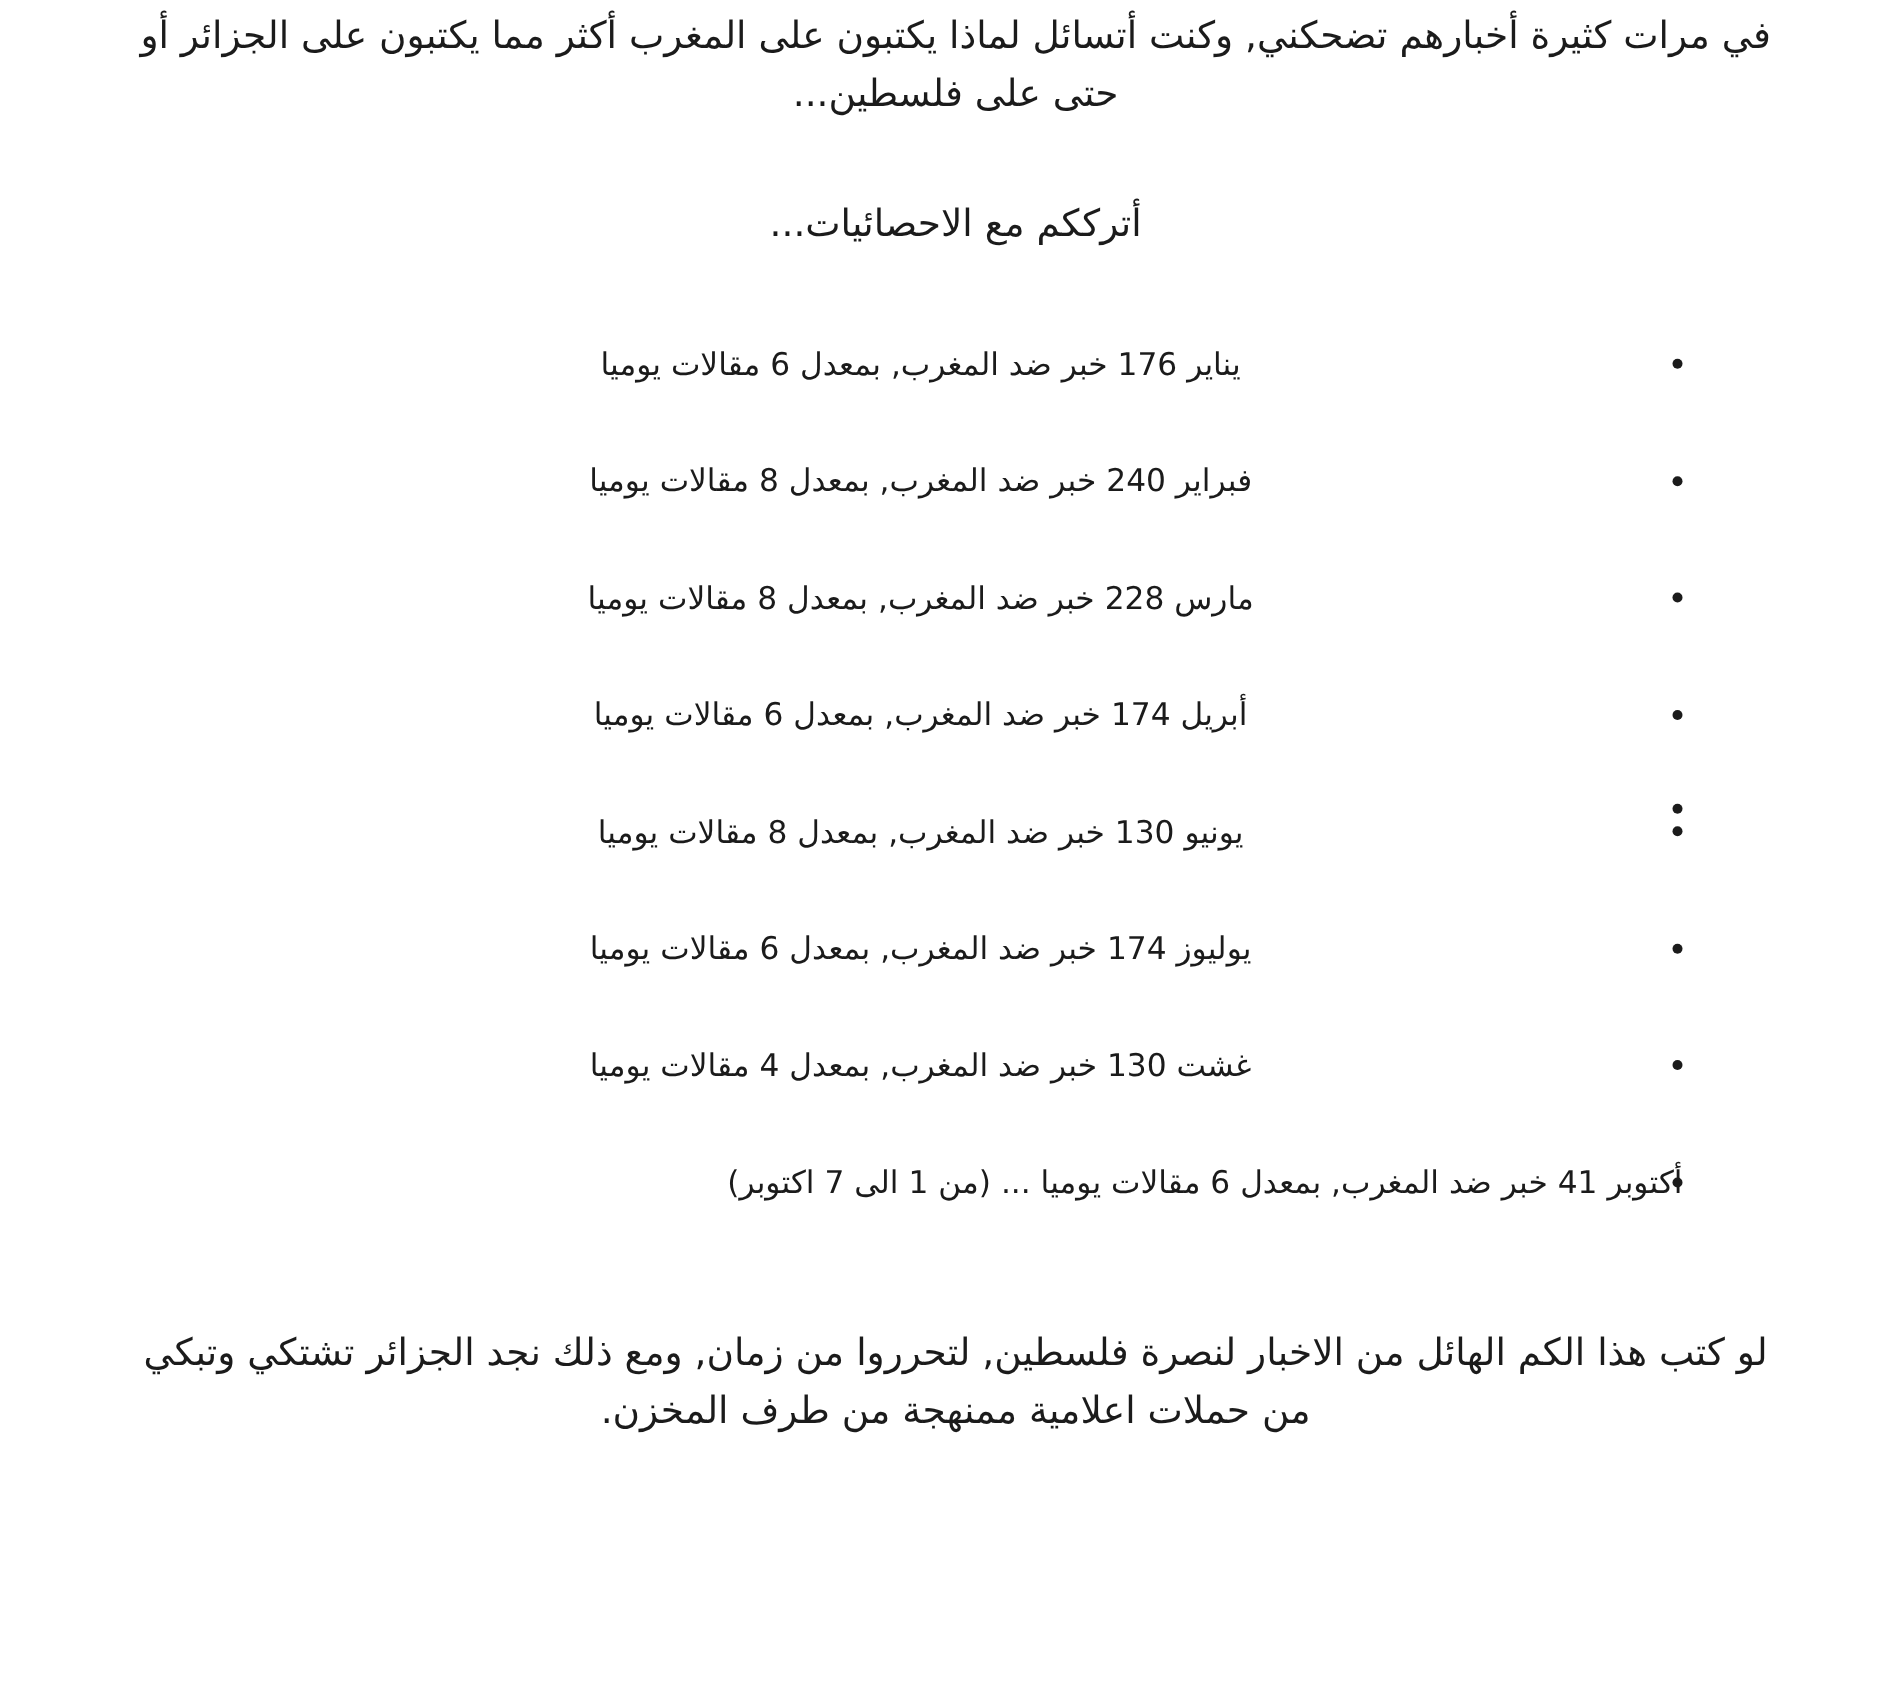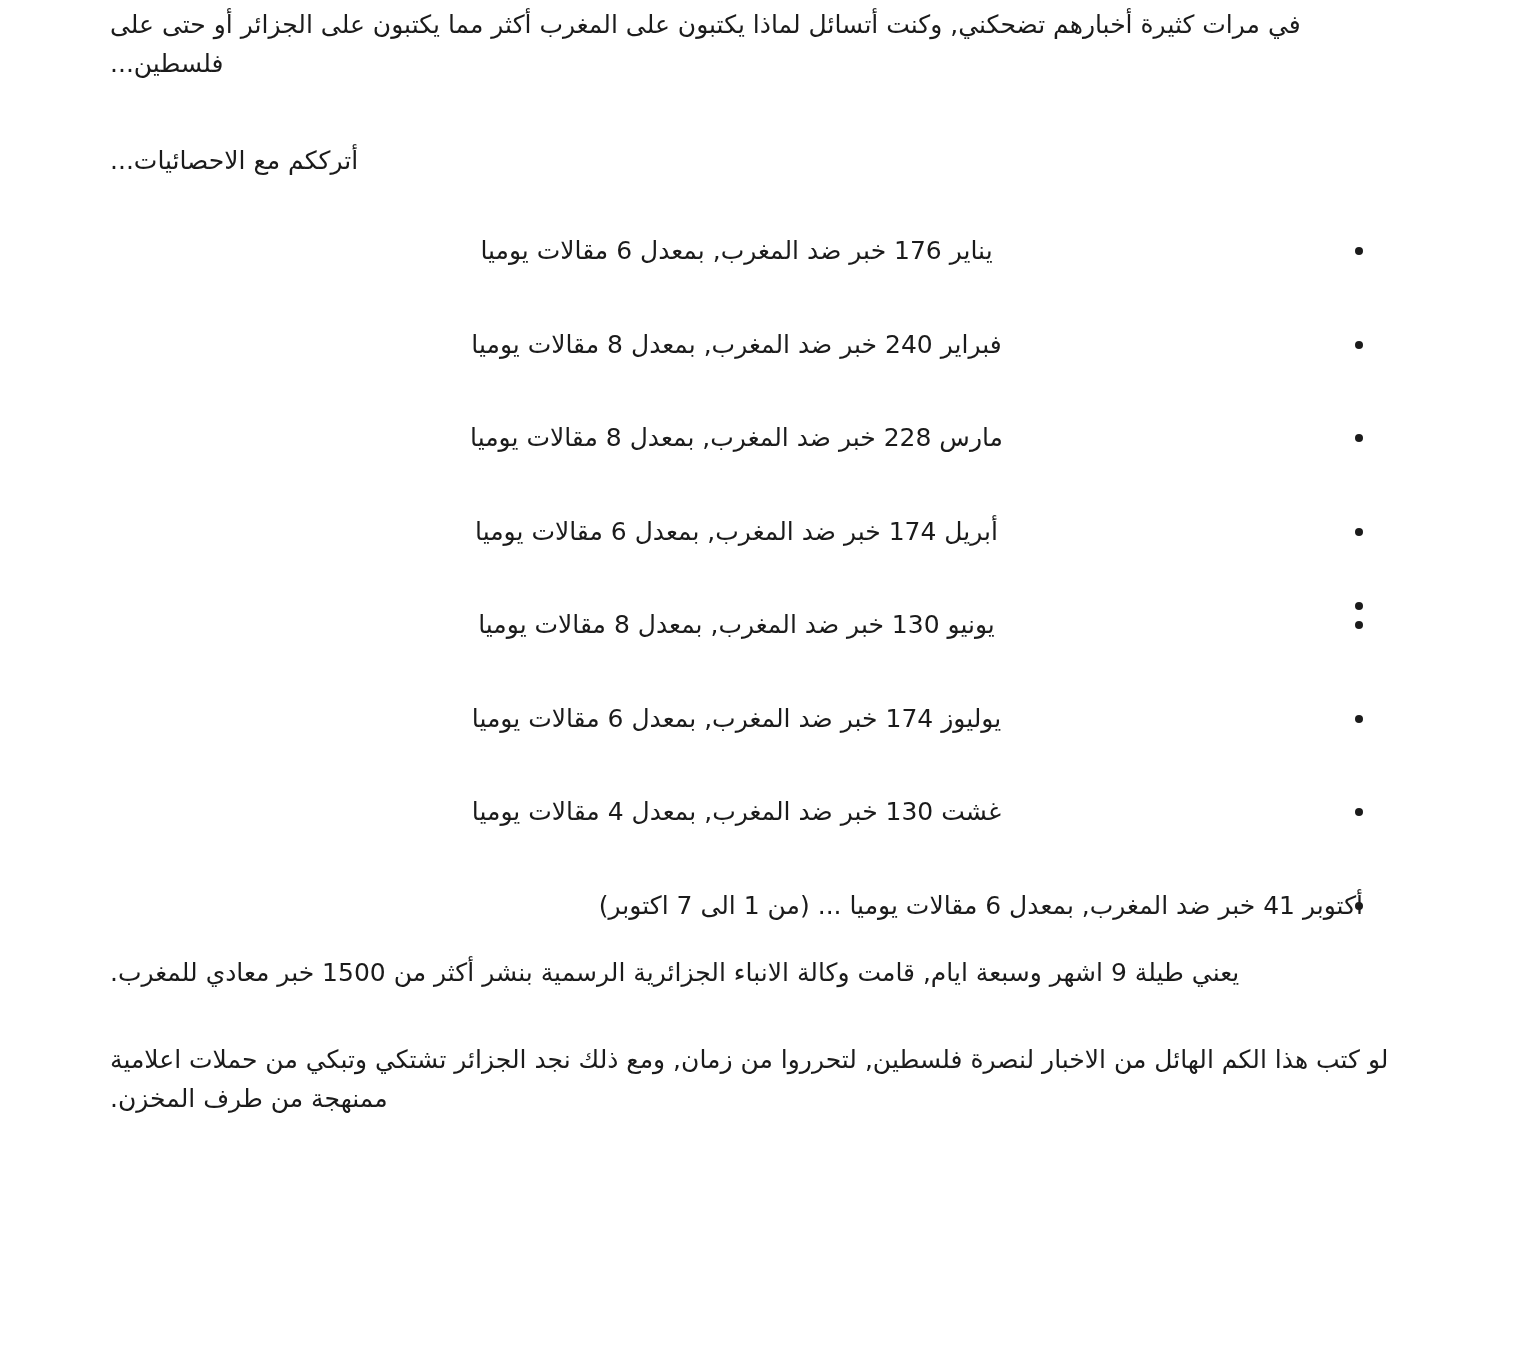--- a/index.html
+++ b/index.html
@@ -14,34 +14,34 @@
     color: #1b1b1b;
     direction: rtl;
   }
   .page {
     box-sizing: border-box;
     width: 1514px;
     padding: 0 95px 0 110px;
   }
   p.para {
     margin: 0;
-    font-size: 25px;
+    font-size: 30px;
     line-height: 1.55;
-    text-align: left;
+    text-align: center;
   }
   .intro {
     padding-top: 6px;
   }
   .spacer-sm { height: 58px; }
   .spacer-list-top { height: 52px; }
   .spacer-list-bottom { height: 30px; }
   .spacer-closing { height: 48px; }
 
   ul.stats {
-    margin: 0;
+    margin: 17px;
     padding: 0 56px 0 0;
     list-style: none;
   }
   ul.stats li {
     position: relative;
     font-size: 25px;
     line-height: 1.5;
     text-align: center;
     padding: 0;
     margin: 0 0 56px 0;
@@ -89,20 +89,19 @@
     <li><span class="bullet"></span><span>أبريل 174 خبر ضد المغرب, بمعدل 6 مقالات يوميا</span></li>
     <li><span class="bullet"></span></li>
     <li><span class="bullet"></span><span>يونيو 130 خبر ضد المغرب, بمعدل 8 مقالات يوميا</span></li>
     <li><span class="bullet"></span><span>يوليوز 174 خبر ضد المغرب, بمعدل 6 مقالات يوميا</span></li>
     <li><span class="bullet"></span><span>غشت 130 خبر ضد المغرب, بمعدل 4 مقالات يوميا</span></li>
     <li><span class="bullet"></span><span>أكتوبر 41 خبر ضد المغرب, بمعدل 6 مقالات يوميا ... (من 1 الى 7 اكتوبر)</span></li>
   </ul>
 
   <div class="spacer-list-bottom"></div>
 
-  <p class="para closing">يعني طيلة 9 اشهر وسبعة ايام, قامت وكالة الانباء الجزائرية الرسمية بنشر أكثر من 1500 خبر معادي للمغرب.</p>
 
   <div class="spacer-closing"></div>
 
   <p class="para final">لو كتب هذا الكم الهائل من الاخبار لنصرة فلسطين, لتحرروا من زمان, ومع ذلك نجد الجزائر تشتكي وتبكي من حملات اعلامية ممنهجة من طرف المخزن.</p>
 
   <div class="bottom-strip"></div>
 </div>
 
 </body></html>

